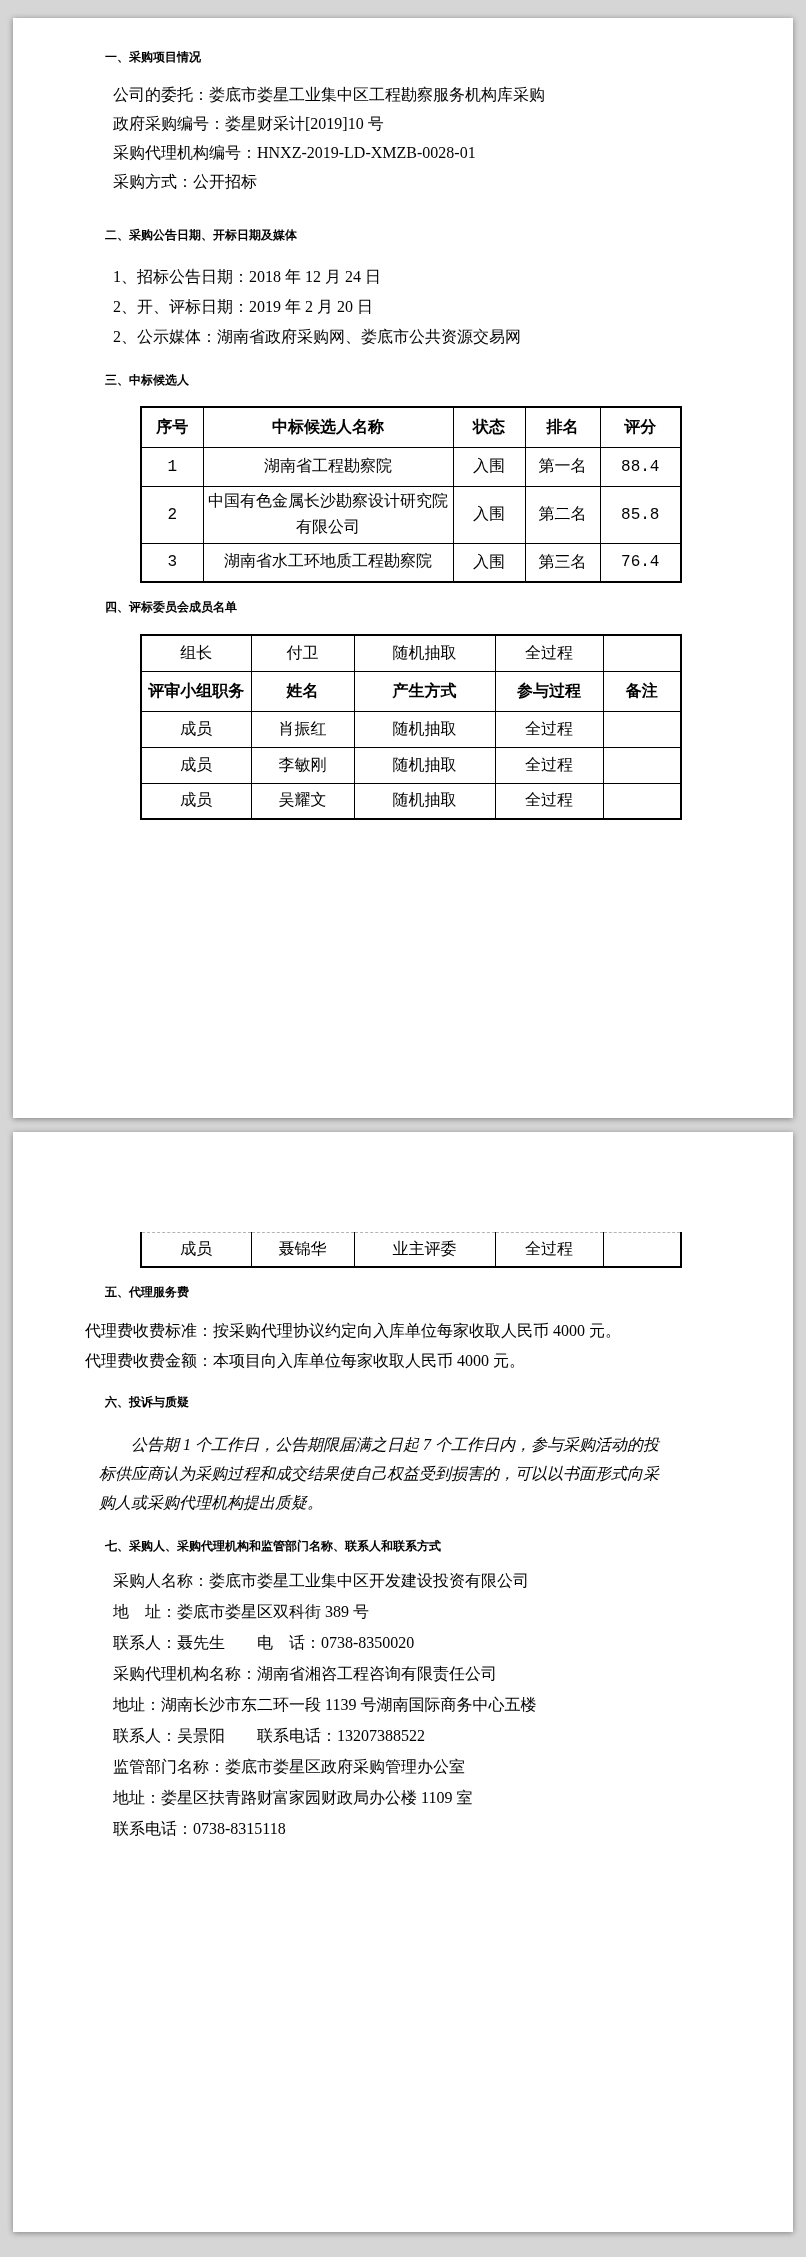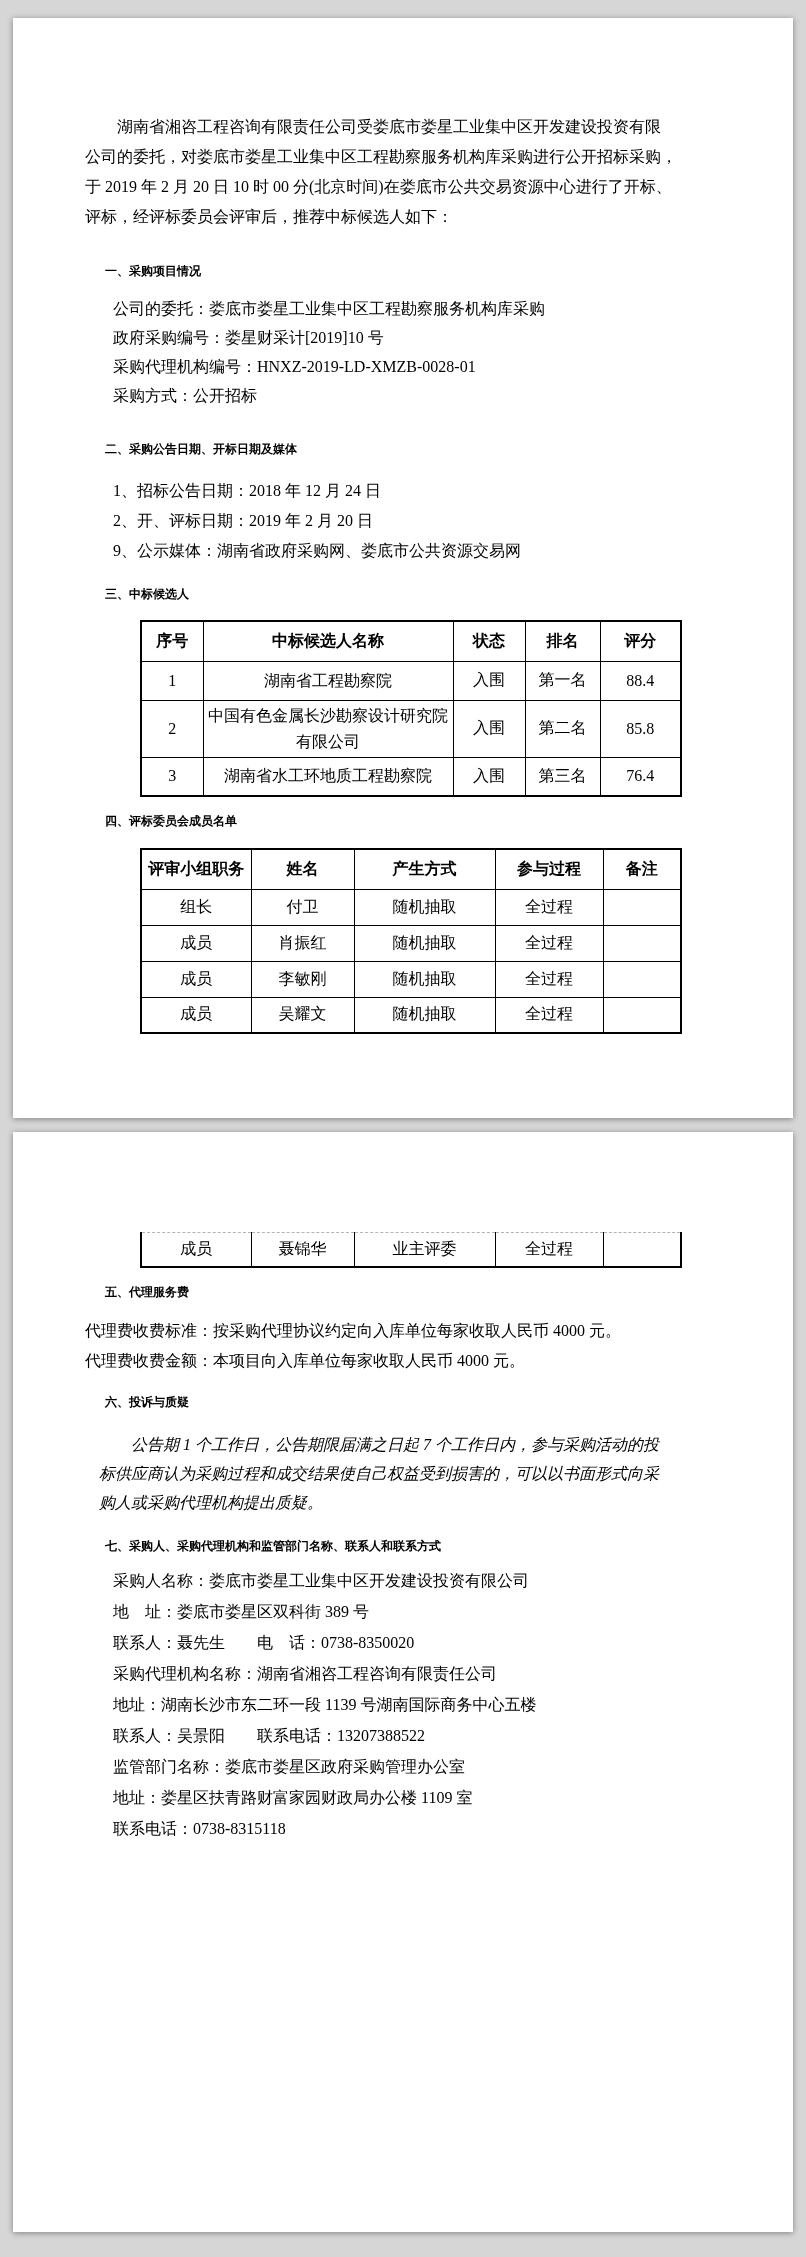--- a/index.html
+++ b/index.html
@@ -53,20 +53,21 @@
     font-style: italic;
   }
 
   table.doc {
     border-collapse: collapse;
     table-layout: fixed;
     width: 540px;
     margin-left: 55px;
     border: 2px solid #000;
     font-size: 16px;
+    font-family: Liberation Mono, monospace;
   }
   table.doc th, table.doc td {
     border: 1px solid #000;
     text-align: center;
     vertical-align: middle;
     padding: 0;
     overflow: hidden;
   }
   table.doc th { font-weight: bold; }
   td.name-cell { text-align: left; padding: 2px 10px; line-height: 26px; }
@@ -90,38 +91,34 @@
     vertical-align: middle;
     padding: 0;
   }
 </style>
 </head>
 <body>
 
 <div class="page">
   <div class="inner">
 
-    <p class="intro">湖南省湘咨工程咨询有限责任公司受娄底市娄星工业集中区开发建设投资有限
-公司的委托，对娄底市娄星工业集中区工程勘察服务机构库采购进行公开招标采购，
-于 2019 年 2 月 20 日 10 时 00 分(北京时间)在娄底市公共交易资源中心进行了开标、
-评标，经评标委员会评审后，推荐中标候选人如下：</p>
 
     <div class="sec" style="margin-top:24px">一、采购项目情况</div>
     <div style="margin-top:8px">
       <div class="it">公司的委托：娄底市娄星工业集中区工程勘察服务机构库采购</div>
       <div class="it">政府采购编号：娄星财采计[2019]10 号</div>
       <div class="it">采购代理机构编号：HNXZ-2019-LD-XMZB-0028-01</div>
       <div class="it">采购方式：公开招标</div>
     </div>
 
     <div class="sec" style="margin-top:24px">二、采购公告日期、开标日期及媒体</div>
     <div style="margin-top:12px">
       <div class="it2">1、招标公告日期：2018 年 12 月 24 日</div>
       <div class="it2">2、开、评标日期：2019 年 2 月 20 日</div>
-      <div class="it2">9、公示媒体：湖南省政府采购网、娄底市公共资源交易网</div>
+      <div class="it2">2、公示媒体：湖南省政府采购网、娄底市公共资源交易网</div>
     </div>
 
     <div class="sec" style="margin-top:13px">三、中标候选人</div>
 
     <table class="doc" style="margin-top:11px">
       <colgroup>
           <col style="width:62px">
           <col style="width:250px">
           <col style="width:72px">
           <col style="width:75px">
@@ -163,33 +160,33 @@
 
     <table class="doc" style="margin-top:12px">
       <colgroup>
           <col style="width:110px">
           <col style="width:103px">
           <col style="width:141px">
           <col style="width:108px">
           <col style="width:78px">
         </colgroup>
       <tbody>
-          <tr style="height:40px">
+          <tr style="height:36px">
+        <td>组长</td>
+        <td>付卫</td>
+        <td>随机抽取</td>
+        <td>全过程</td>
+        <td></td>
+      </tr>
+      <tr style="height:40px">
         <th>评审小组职务</th>
         <th>姓名</th>
         <th>产生方式</th>
         <th>参与过程</th>
         <th>备注</th>
-      </tr>
-      <tr style="height:36px">
-        <td>组长</td>
-        <td>付卫</td>
-        <td>随机抽取</td>
-        <td>全过程</td>
-        <td></td>
       </tr>
       <tr style="height:36px">
         <td>成员</td>
         <td>肖振红</td>
         <td>随机抽取</td>
         <td>全过程</td>
         <td></td>
       </tr>
       <tr style="height:36px">
         <td>成员</td>

